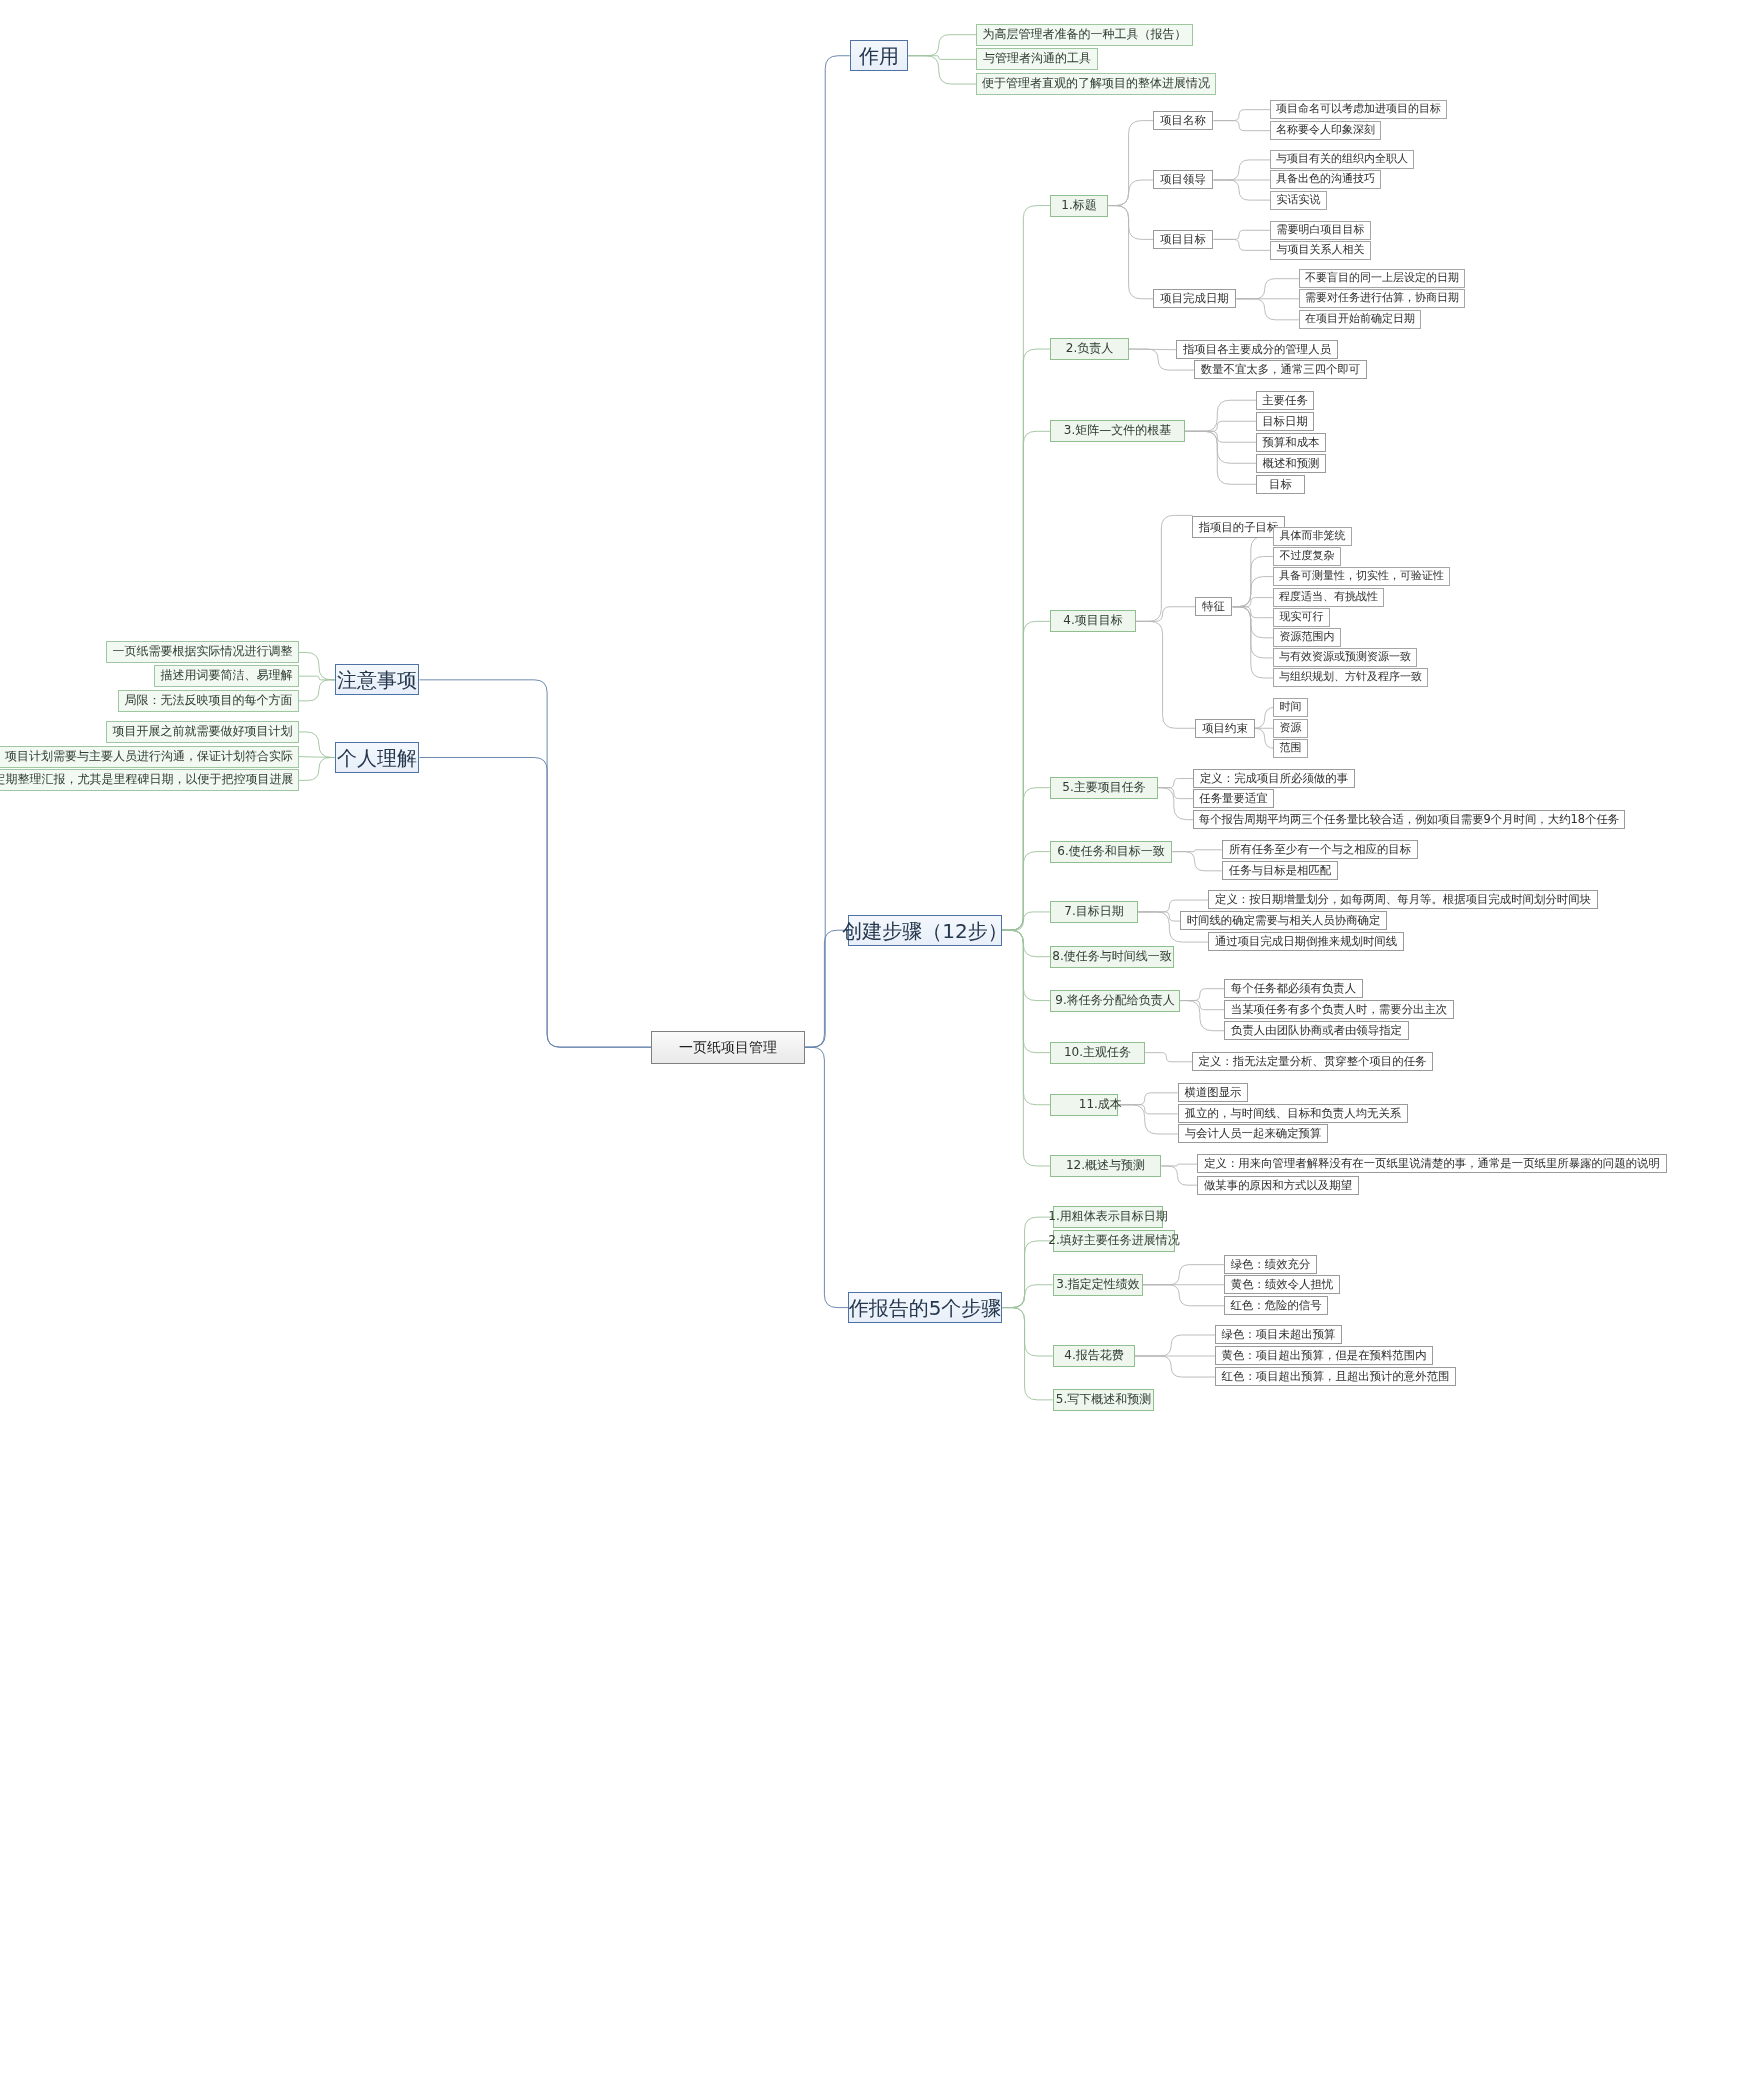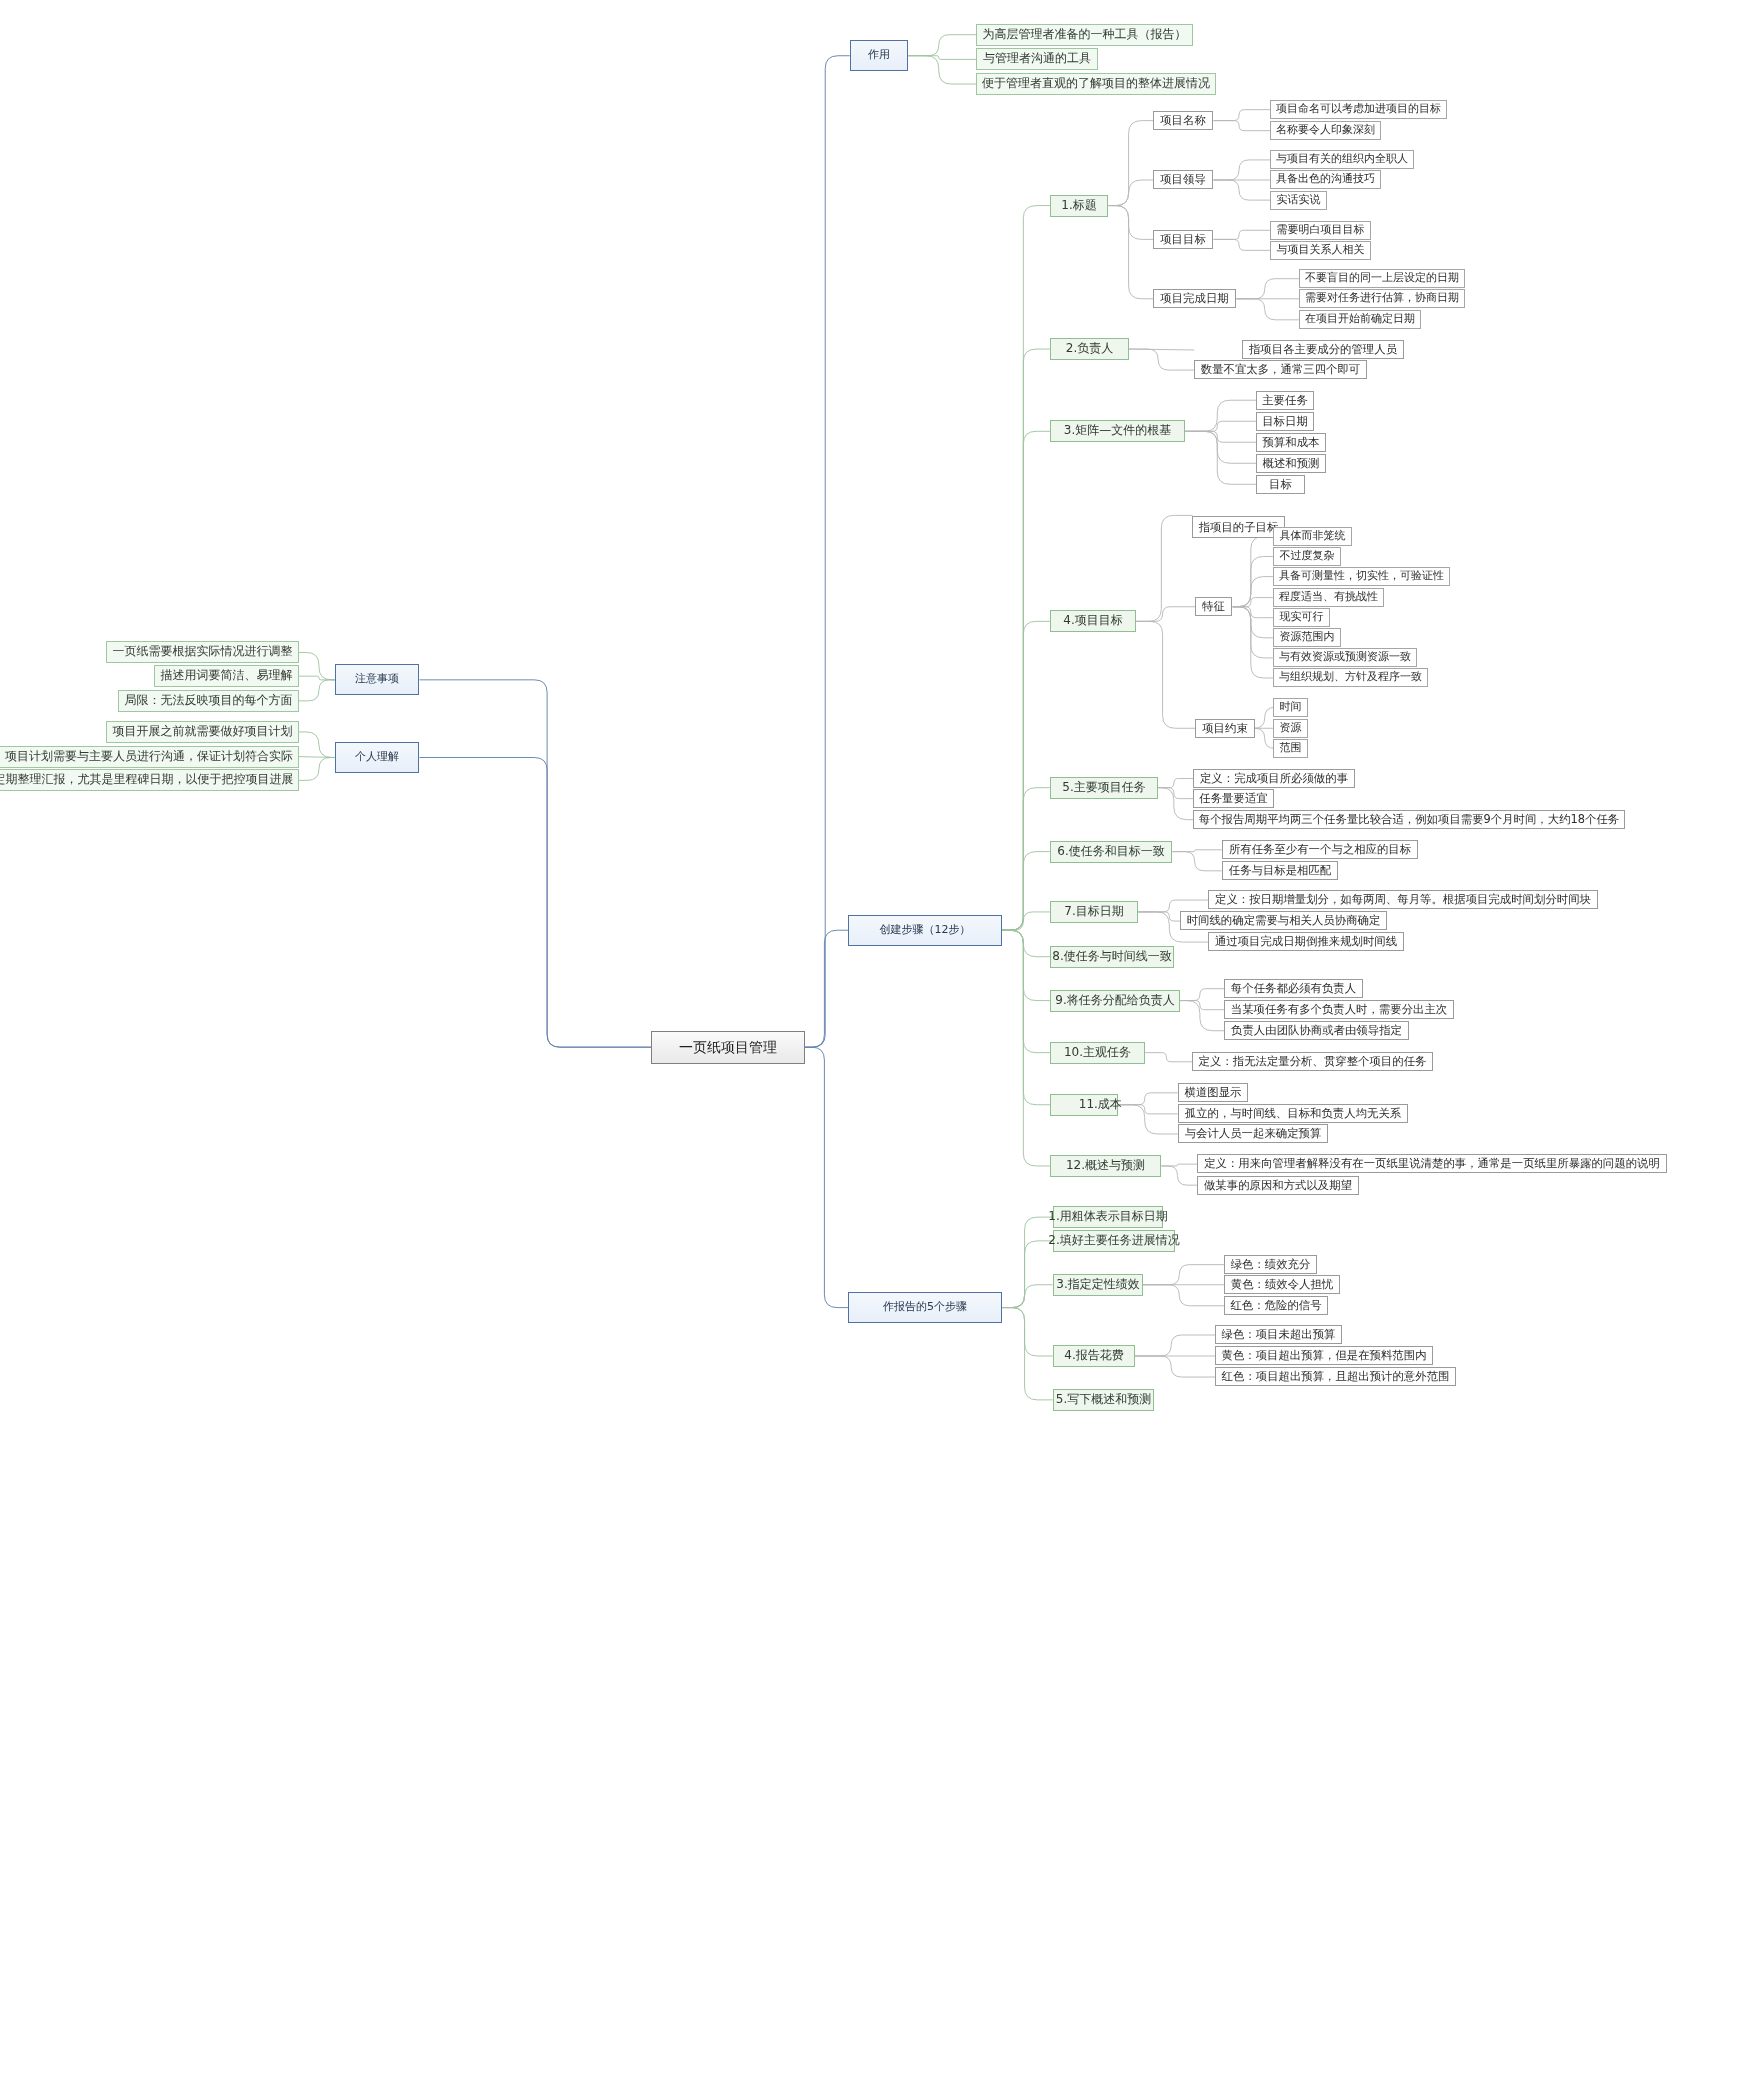--- a/index.html
+++ b/index.html
@@ -26,21 +26,21 @@
     border:0.9px solid #7f7f7f;
     background:linear-gradient(to bottom,#fbfbfb 0%,#f1f1f1 50%,#eaeaea 100%);
     font-size:14px;
     padding:0 9.1px;
     color:#1f1f1f;
   }
   
   .lvl2{
     border:0.9px solid #4f72a5;
     background:linear-gradient(to bottom,#f4f8fd 0%,#e8eff9 100%);
-    font-size:11px;
+    font-size:20px;
     padding:0 7.3px;
     color:#25374d;
   }
   
   .lvl3{
     border:0.9px solid #8fbf8f;
     background:#eef6ee;
     font-size:12px;
     padding:0 6.4px;
     color:#2f3b2f;
@@ -179,21 +179,21 @@
       <div class="node lvl5" style="left: 1270px; top: 170px; height: 19px; width: 111px;">具备出色的沟通技巧</div>
       <div class="node lvl5" style="left: 1270px; top: 191px; height: 19px; width: 57px;">实话实说</div>
       <div class="node lvl4" style="left: 1153px; top: 230px; height: 19px; width: 60px;">项目目标</div>
       <div class="node lvl5" style="left: 1270px; top: 221px; height: 19px; width: 101px;">需要明白项目目标</div>
       <div class="node lvl5" style="left: 1270px; top: 241px; height: 19px; width: 101px;">与项目关系人相关</div>
       <div class="node lvl4" style="left: 1153px; top: 289px; height: 19px; width: 83px;">项目完成日期</div>
       <div class="node lvl5" style="left: 1299px; top: 269px; height: 19px; width: 166px;">不要盲目的同一上层设定的日期</div>
       <div class="node lvl5" style="left: 1299px; top: 289px; height: 19px; width: 166px;">需要对任务进行估算，协商日期</div>
       <div class="node lvl5" style="left: 1299px; top: 310px; height: 19px; width: 122px;">在项目开始前确定日期</div>
       <div class="node lvl3" style="left: 1050px; top: 338px; height: 22px; width: 79px;">2.负责人</div>
-      <div class="node lvl4" style="left: 1242px; top: 340px; height: 19px; width: 162px;">指项目各主要成分的管理人员</div>
+      <div class="node lvl4" style="left: 1176px; top: 340px; height: 19px; width: 162px;">指项目各主要成分的管理人员</div>
       <div class="node lvl4" style="left: 1194px; top: 360px; height: 19px; width: 173px;">数量不宜太多，通常三四个即可</div>
       <div class="node lvl3" style="left: 1050px; top: 420px; height: 22px; width: 135px;">3.矩阵—文件的根基</div>
       <div class="node lvl4" style="left: 1256px; top: 391px; height: 19px; width: 58px;">主要任务</div>
       <div class="node lvl4" style="left: 1256px; top: 412px; height: 19px; width: 58px;">目标日期</div>
       <div class="node lvl4" style="left: 1256px; top: 433px; height: 19px; width: 70px;">预算和成本</div>
       <div class="node lvl4" style="left: 1256px; top: 454px; height: 19px; width: 70px;">概述和预测</div>
       <div class="node lvl4" style="left: 1256px; top: 475px; height: 19px; width: 49px;">目标</div>
       <div class="node lvl3" style="left: 1050px; top: 610px; height: 22px; width: 86px;">4.项目目标</div>
       <div class="node lvl4" style="left: 1192px; top: 516px; height: 22px; width: 93px;">指项目的子目标</div>
       <div class="node lvl4" style="left: 1195px; top: 597px; height: 19px; width: 37px;">特征</div>

